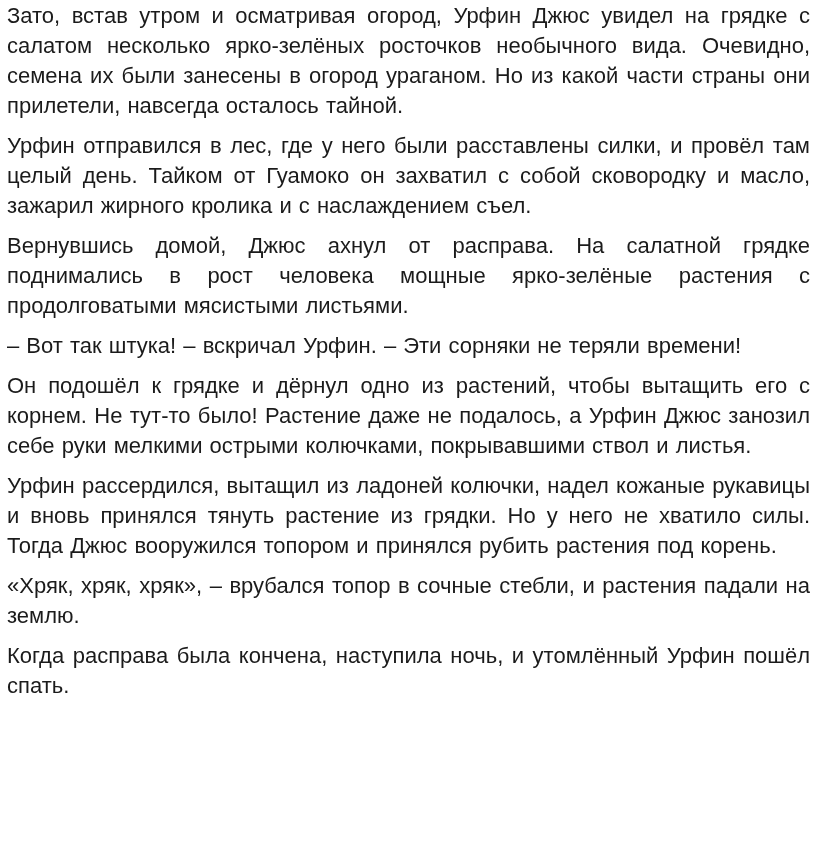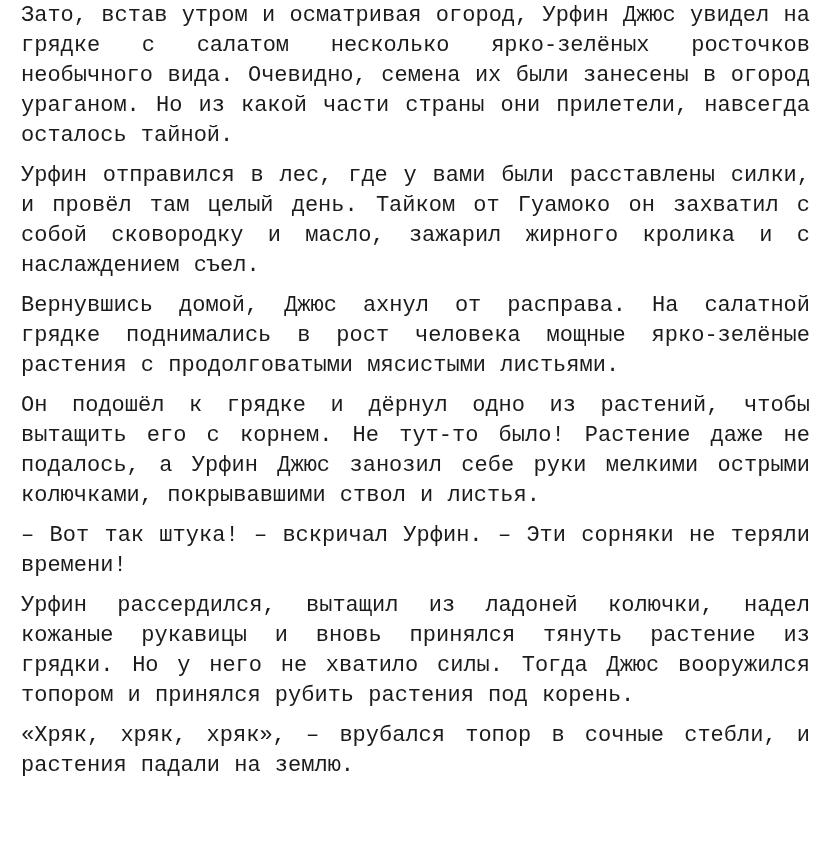--- a/index.html
+++ b/index.html
@@ -4,38 +4,39 @@
 <style>
   html, body {
     margin: 0;
     padding: 0;
     background: #ffffff;
   }
   .page {
     width: 819px;
     height: 840px;
     box-sizing: border-box;
-    padding: 1px 9px 0 21px;
+    padding: 1px 9px 0 7px;
     background: #ffffff;
     color: #1b1b1b;
-    font-family: Liberation Mono, monospace;
+    font-family: Liberation Sans, sans-serif;
     font-size: 22px;
     line-height: 30px;
     text-align: justify;
     overflow: hidden;
   }
   .para {
     margin: 0 0 10px 0;
     word-spacing: 1px;
   }
 </style>
 </head>
 <body>
 
 <div class="page">
   <p class="para">Зато, встав утром и осматривая огород, Урфин Джюс увидел на грядке с салатом несколько ярко-зелёных росточков необычного вида. Очевидно, семена их были занесены в огород ураганом. Но из какой части страны они прилетели, навсегда осталось тайной.</p>
-  <p class="para">Урфин отправился в лес, где у вами были расставлены силки, и провёл там целый день. Тайком от Гуамоко он захватил с собой сковородку и масло, зажарил жирного кролика и с наслаждением съел.</p>
+  <p class="para">Урфин отправился в лес, где у него были расставлены силки, и провёл там целый день. Тайком от Гуамоко он захватил с собой сковородку и масло, зажарил жирного кролика и с наслаждением съел.</p>
   <p class="para">Вернувшись домой, Джюс ахнул от расправа. На салатной грядке поднимались в рост человека мощные ярко-зелёные растения с продолговатыми мясистыми листьями.</p>
+  <p class="para">– Вот так штука! – вскричал Урфин. – Эти сорняки не теряли времени!</p>
   <p class="para">Он подошёл к грядке и дёрнул одно из растений, чтобы вытащить его с корнем. Не тут-то было! Растение даже не подалось, а Урфин Джюс занозил себе руки мелкими острыми колючками, покрывавшими ствол и листья.</p>
-  <p class="para">– Вот так штука! – вскричал Урфин. – Эти сорняки не теряли времени!</p>
   <p class="para">Урфин рассердился, вытащил из ладоней колючки, надел кожаные рукавицы и вновь принялся тянуть растение из грядки. Но у него не хватило силы. Тогда Джюс вооружился топором и принялся рубить растения под корень.</p>
   <p class="para">«Хряк, хряк, хряк», – врубался топор в сочные стебли, и растения падали на землю.</p>
+  <p class="para">Когда расправа была кончена, наступила ночь, и утомлённый Урфин пошёл спать.</p>
 </div>
 
 </body></html>

